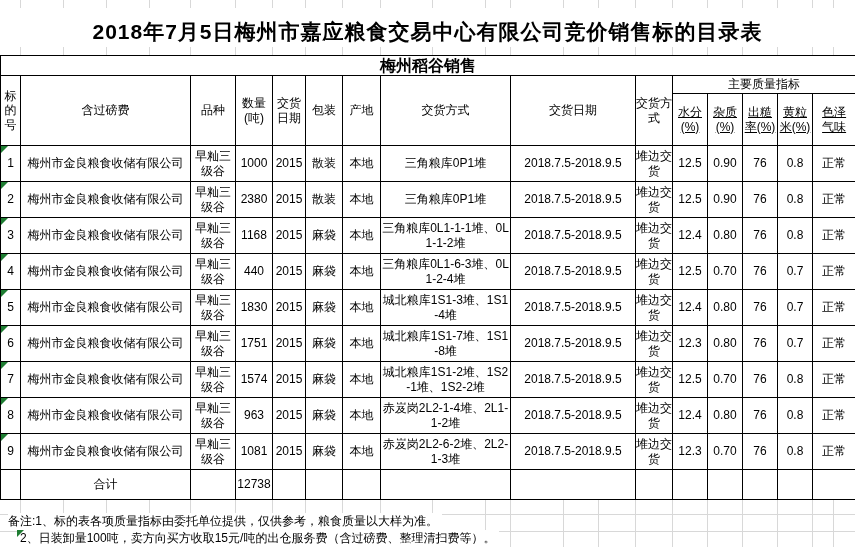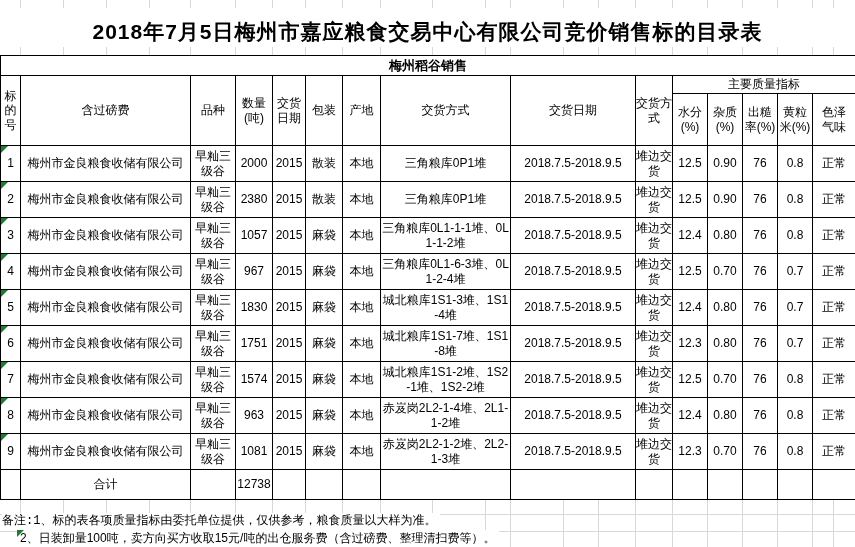--- a/index.html
+++ b/index.html
@@ -18,43 +18,43 @@
   }
 
   table.catalog {
     position:absolute; top:55px; left:0; width:855px;
     border-collapse:collapse; table-layout:fixed; z-index:2; background:#fff;
   }
   table.catalog td {
     border:1px solid #000; padding:0; text-align:center; vertical-align:middle;
     font-size:12px; line-height:1.2; overflow:hidden; word-break:break-all;
   }
-  tr.banner-row td { height:19px; font-weight:bold; font-size:13px; }
+  tr.banner-row td { height:19px; font-weight:bold; font-size:16px; }
   tr.hrow1 td { height:17px; }
-  tr.hrow2 td { height:51px; padding:0 1px; }
+  tr.hrow2 td { height:51px; padding:0 1px;text-decoration:underline; }
   tr.hrow2 td.c-color_odor { padding:0 5px; }
   tr.data-row td { height:35px; }
   tr.total-row td { height:29px; }
 
   td.c-client { white-space:nowrap; }
   td.c-warehouse { line-height:1.15; padding:0 2px; }
   td.lot-cell { position:relative; }
 
   .tri {
     width:0; height:0;
     border-top:7px solid #1e7d32; border-right:7px solid transparent;
   }
   td.lot-cell .tri { position:absolute; top:0; left:0; }
 
   .note {
     position:absolute; z-index:3; background:#ffffff;
     font-size:12px; line-height:17px; height:17px; white-space:nowrap;
     padding-right:4px;
   }
-  #note-line-1 { top:513px; left:2px;font-family:Liberation Mono, monospace; }
+  #note-line-1 { top:513px; left:8px; }
   #note-line-2 { top:530px; left:20px; }
   #note2-tri { position:absolute; top:530px; left:17px; z-index:4; }
 </style>
 </head>
 <body>
 
 <div id="grid-decor">
     <div class="gridline-v" style="left: 20px; top: 0px; height: 8px;"></div>
     <div class="gridline-v" style="left: 63px; top: 0px; height: 8px;"></div>
     <div class="gridline-v" style="left: 106px; top: 0px; height: 8px;"></div>
@@ -168,21 +168,21 @@
       <td>出糙率(%)</td>
       <td>黄粒米(%)</td>
       <td class="c-color_odor">色泽气味</td>
     </tr>
   </tbody>
   <tbody id="rows-body">
       <tr class="data-row">
         <td class="c-lot_no lot-cell"><div class="tri"></div><span>1</span></td>
         <td class="c-client">梅州市金良粮食收储有限公司</td>
         <td class="c-variety">早籼三级谷</td>
-        <td class="c-quantity">2000</td>
+        <td class="c-quantity">1000</td>
         <td class="c-year">2015</td>
         <td class="c-packaging">散装</td>
         <td class="c-origin">本地</td>
         <td class="c-warehouse">三角粮库0P1堆</td>
         <td class="c-delivery_date">2018.7.5-2018.9.5</td>
         <td class="c-delivery_method">堆边交货</td>
         <td class="c-moisture">12.5</td>
         <td class="c-impurity">0.90</td>
         <td class="c-brown_rice_rate">76</td>
         <td class="c-yellow_grain">0.8</td>
@@ -202,38 +202,38 @@
         <td class="c-moisture">12.5</td>
         <td class="c-impurity">0.90</td>
         <td class="c-brown_rice_rate">76</td>
         <td class="c-yellow_grain">0.8</td>
         <td class="c-color_odor">正常</td>
       </tr>
       <tr class="data-row">
         <td class="c-lot_no lot-cell"><div class="tri"></div><span>3</span></td>
         <td class="c-client">梅州市金良粮食收储有限公司</td>
         <td class="c-variety">早籼三级谷</td>
-        <td class="c-quantity">1057</td>
+        <td class="c-quantity">1168</td>
         <td class="c-year">2015</td>
         <td class="c-packaging">麻袋</td>
         <td class="c-origin">本地</td>
         <td class="c-warehouse">三角粮库0L1-1-1堆、0L1-1-2堆</td>
         <td class="c-delivery_date">2018.7.5-2018.9.5</td>
         <td class="c-delivery_method">堆边交货</td>
         <td class="c-moisture">12.4</td>
         <td class="c-impurity">0.80</td>
         <td class="c-brown_rice_rate">76</td>
         <td class="c-yellow_grain">0.8</td>
         <td class="c-color_odor">正常</td>
       </tr>
       <tr class="data-row">
         <td class="c-lot_no lot-cell"><div class="tri"></div><span>4</span></td>
         <td class="c-client">梅州市金良粮食收储有限公司</td>
         <td class="c-variety">早籼三级谷</td>
-        <td class="c-quantity">967</td>
+        <td class="c-quantity">440</td>
         <td class="c-year">2015</td>
         <td class="c-packaging">麻袋</td>
         <td class="c-origin">本地</td>
         <td class="c-warehouse">三角粮库0L1-6-3堆、0L1-2-4堆</td>
         <td class="c-delivery_date">2018.7.5-2018.9.5</td>
         <td class="c-delivery_method">堆边交货</td>
         <td class="c-moisture">12.5</td>
         <td class="c-impurity">0.70</td>
         <td class="c-brown_rice_rate">76</td>
         <td class="c-yellow_grain">0.7</td>
@@ -308,21 +308,21 @@
         <td class="c-color_odor">正常</td>
       </tr>
       <tr class="data-row">
         <td class="c-lot_no lot-cell"><div class="tri"></div><span>9</span></td>
         <td class="c-client">梅州市金良粮食收储有限公司</td>
         <td class="c-variety">早籼三级谷</td>
         <td class="c-quantity">1081</td>
         <td class="c-year">2015</td>
         <td class="c-packaging">麻袋</td>
         <td class="c-origin">本地</td>
-        <td class="c-warehouse">赤岌岗2L2-1-2堆、2L2-1-3堆</td>
+        <td class="c-warehouse">赤岌岗2L2-6-2堆、2L2-1-3堆</td>
         <td class="c-delivery_date">2018.7.5-2018.9.5</td>
         <td class="c-delivery_method">堆边交货</td>
         <td class="c-moisture">12.3</td>
         <td class="c-impurity">0.70</td>
         <td class="c-brown_rice_rate">76</td>
         <td class="c-yellow_grain">0.8</td>
         <td class="c-color_odor">正常</td>
       </tr>
     </tbody>
   <tbody>

